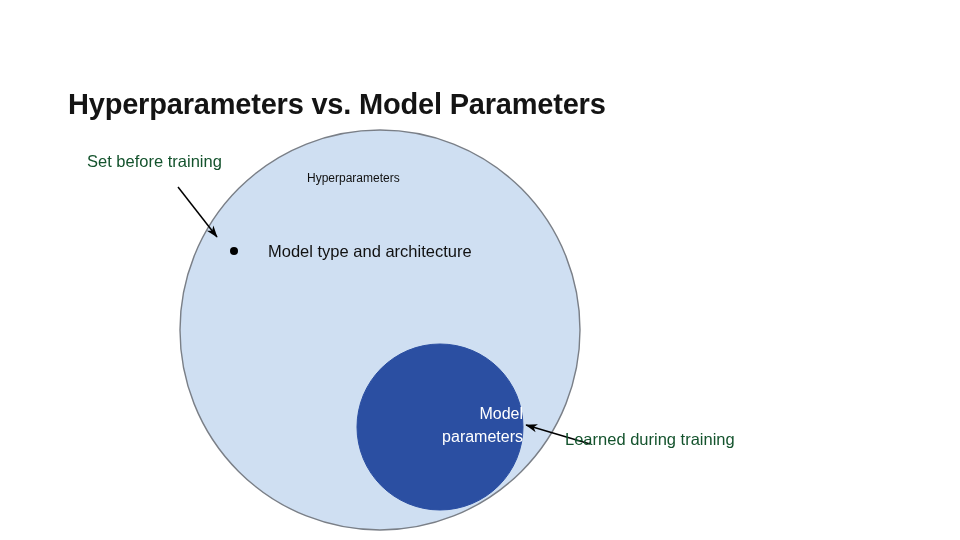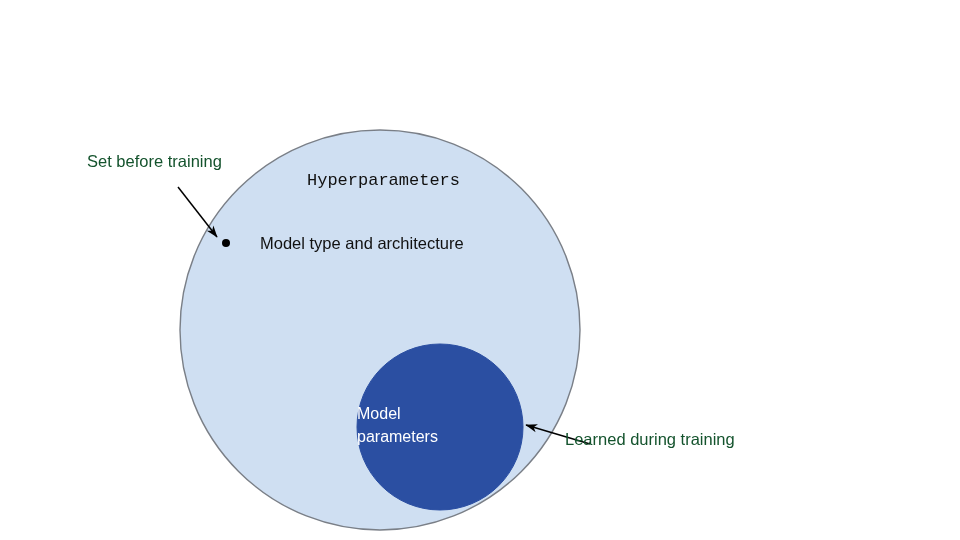--- a/index.html
+++ b/index.html
@@ -46,31 +46,30 @@
     top: 152px;
   }
   #callout-right {
     left: 565px;
     top: 430px;
   }
   .outer-label {
     position: absolute;
     left: 307px;
     top: 171px;
-    font-size: 17px;
+    font-size: 12px;
     color: #111111;
     white-space: nowrap;
-    font-family: Liberation Mono, monospace;
   }
   .bullet-list {
     position: absolute;
     left: 210px;
     top: 224px;
     width: 320px;
-    margin: 8px;
+    margin: 16px;
     padding: 0;
     list-style: none;
   }
   .bullet-list li {
     position: relative;
     padding-left: 42px;
     font-size: 16.5px;
     line-height: 22.5px;
     color: #111111;
   }
@@ -81,21 +80,21 @@
     width: 8px;
     height: 8px;
     border-radius: 50%;
     background: #000000;
   }
   .inner-label {
     position: absolute;
     left: 357px;
     top: 402px;
     width: 166px;
-    text-align: left;
+    text-align: right;
     font-size: 16px;
     line-height: 23px;
     color: #ffffff;
   }
   .inner-label span {
     display: block;
   }
 </style>
 </head>
 <body>
@@ -111,20 +110,21 @@
 
     <circle id="outer-circle" cx="380" cy="330" r="200" fill="#cfdff2" stroke="#7a7f87" stroke-width="1.4"></circle>
 
     <circle id="inner-circle" cx="440" cy="427" r="83" fill="#2b4fa2" stroke="#2b4fa2" stroke-width="1"></circle>
 
     <line id="arrow-left" x1="178" y1="187" x2="217" y2="237" stroke="#000000" stroke-width="1.5" marker-end="url(#arrowhead)"></line>
 
     <line id="arrow-right" x1="590" y1="444" x2="526" y2="425" stroke="#000000" stroke-width="1.5" marker-end="url(#arrowhead)"></line>
   </svg>
 
+  <div class="slide-title">Hyperparameters vs. Model Parameters</div>
 
   <div class="callout" id="callout-left">Set before training</div>
 
   <div class="callout" id="callout-right">Learned during training</div>
 
   <div class="outer-label">Hyperparameters</div>
 
   <ul class="bullet-list">
     <li>
       <span class="dot"></span>

